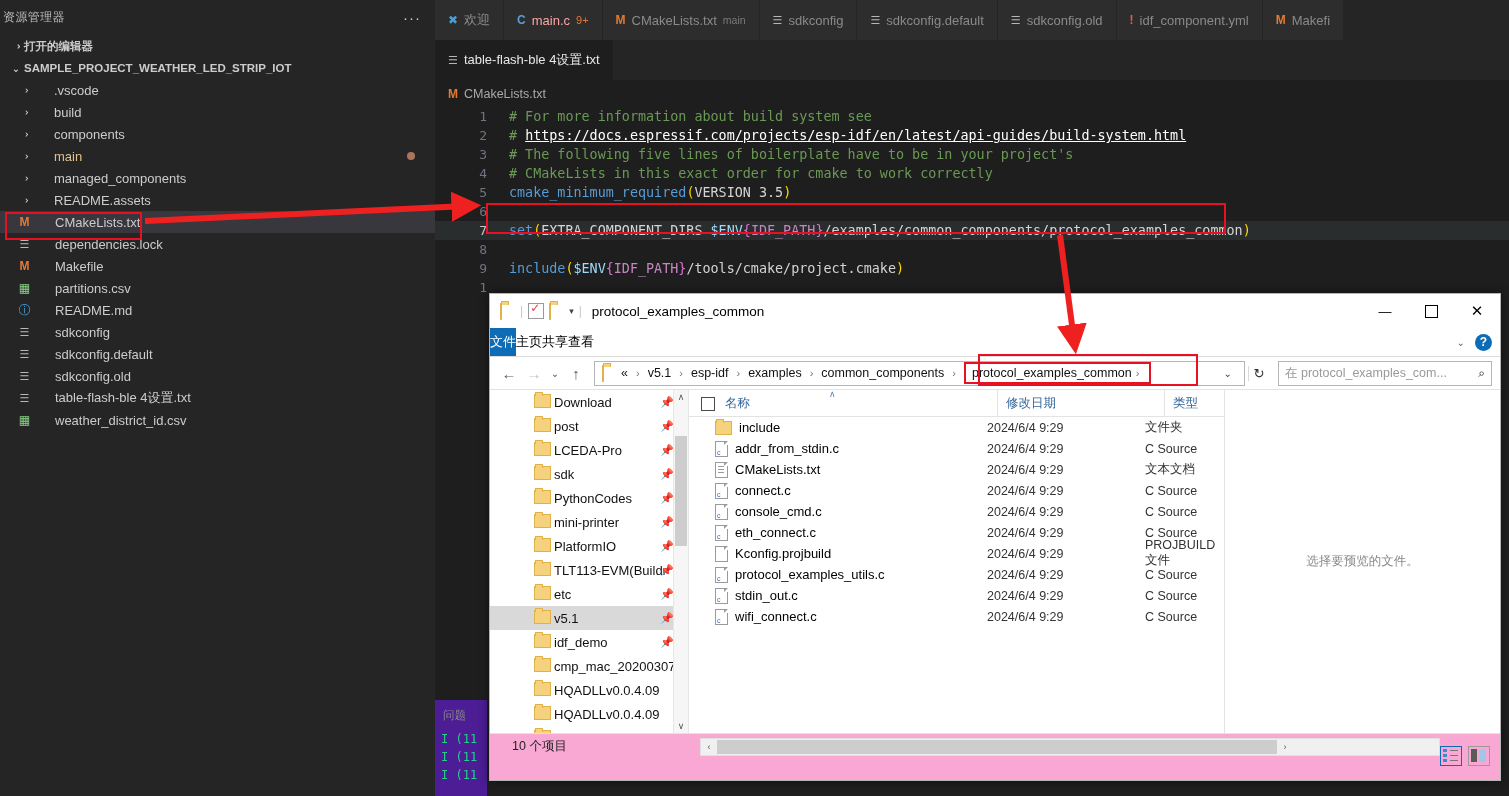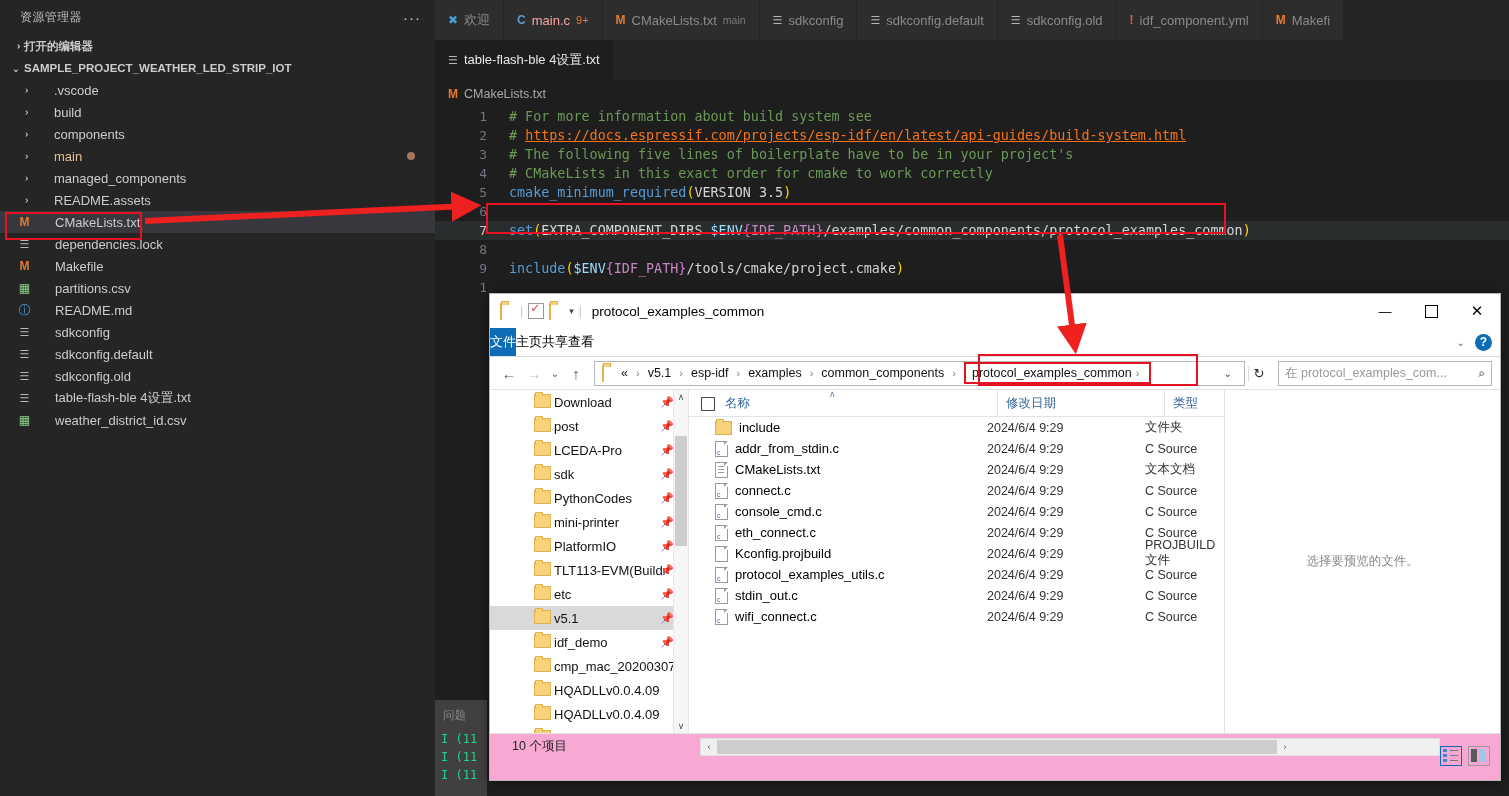--- a/index.html
+++ b/index.html
@@ -7,21 +7,21 @@
     width:1509px;height:796px;overflow:hidden;position:relative;
     font-family:"Liberation Sans","DejaVu Sans",sans-serif;
     background:#1e1e1e;
   }
   
   #vscode{position:absolute;inset:0;display:flex;background:#1e1e1e;}
 
   
   #sidebar{width:435px;background:#252526;color:#cccccc;flex:0 0 435px;position:relative;}
   .sb-header{height:35px;display:flex;align-items:center;justify-content:space-between;
-    padding:0 14px 0 20px;font-size:11px;color:#bbbbbb;letter-spacing:.4px;}
+    padding:0 14px 0 3px;font-size:11px;color:#bbbbbb;letter-spacing:.4px;}
   .sb-header .title{font-size:12px;}
   .sb-dots{font-size:15px;color:#cccccc;letter-spacing:1px;cursor:pointer;}
   .sb-section{height:22px;display:flex;align-items:center;font-size:11.5px;font-weight:bold;
     color:#cccccc;padding-left:8px;cursor:pointer;}
   .chev{display:inline-block;width:16px;text-align:center;font-size:10px;color:#cccccc;}
   .chev.collapsed{transform:rotate(-90deg);}
   .sb-row{height:22px;display:flex;align-items:center;font-size:13px;color:#cccccc;
     padding-left:8px;cursor:pointer;position:relative;white-space:nowrap;}
   .sb-row .ind{display:inline-block;width:8px;}
   .sb-row .fname{margin-left:22px;}
@@ -56,31 +56,31 @@
     font-size:12.5px;color:#a9a9a9;background:#1e1e1e;}
 
   
   .code{font-family:"DejaVu Sans Mono","Liberation Mono",monospace;font-size:13.4px;line-height:19px;}
   .codeline{display:flex;height:19px;align-items:center;}
   .lnum{width:52px;text-align:right;padding-right:22px;color:#6e7681;flex:0 0 52px;
     font-family:"DejaVu Sans Mono",monospace;font-size:13px;}
   .lnum.cur{color:#c6c6c6;}
   .ln-content{white-space:pre;}
   .cmt{color:#6a9955;}
-  .lnk{color:#f97316;text-decoration:underline;}
+  .lnk{color:#ffffff;text-decoration:underline;}
   .fn{color:#569cd6;}
   .paren{color:#da70d6;}
   .paren2{color:#ffd700;}
   .plain{color:#d4d4d4;}
   .var{color:#9cdcfe;}
   .varm{color:#c586c0;}
   .highlight-line{background:#2a2d2e;}
 
   
-  #panel{position:absolute;left:0;bottom:0;width:52px;height:96px;background:#404040;}
+  #panel{position:absolute;left:0;bottom:0;width:52px;height:96px;background:#4c1d95;}
   .panel-tabs{height:30px;display:flex;align-items:center;padding-left:8px;font-size:11.5px;color:#8a8a8a;}
   .panel-log{font-family:"DejaVu Sans Mono",monospace;font-size:12px;color:#23d18b;line-height:18px;padding-left:6px;}
 
   
   #explorer{position:absolute;left:489px;top:293px;width:1010px;height:486px;background:#ffffff;
     border:1px solid #b5b5b5;box-shadow:0 0 10px rgba(0,0,0,.45);color:#000;
     font-size:13px;display:flex;flex-direction:column;}
   .ex-title{height:34px;display:flex;align-items:center;background:#ffffff;position:relative;}
   .qat{display:flex;align-items:center;gap:5px;padding-left:10px;}
   .qa-ico{width:15px;height:14px;position:relative;display:inline-block;}

